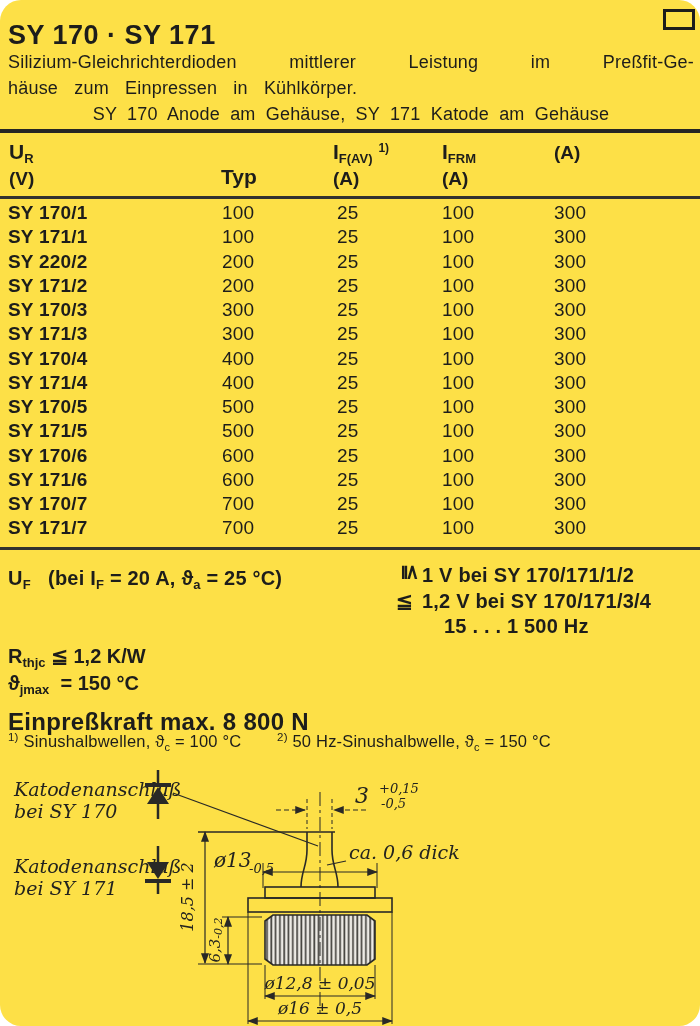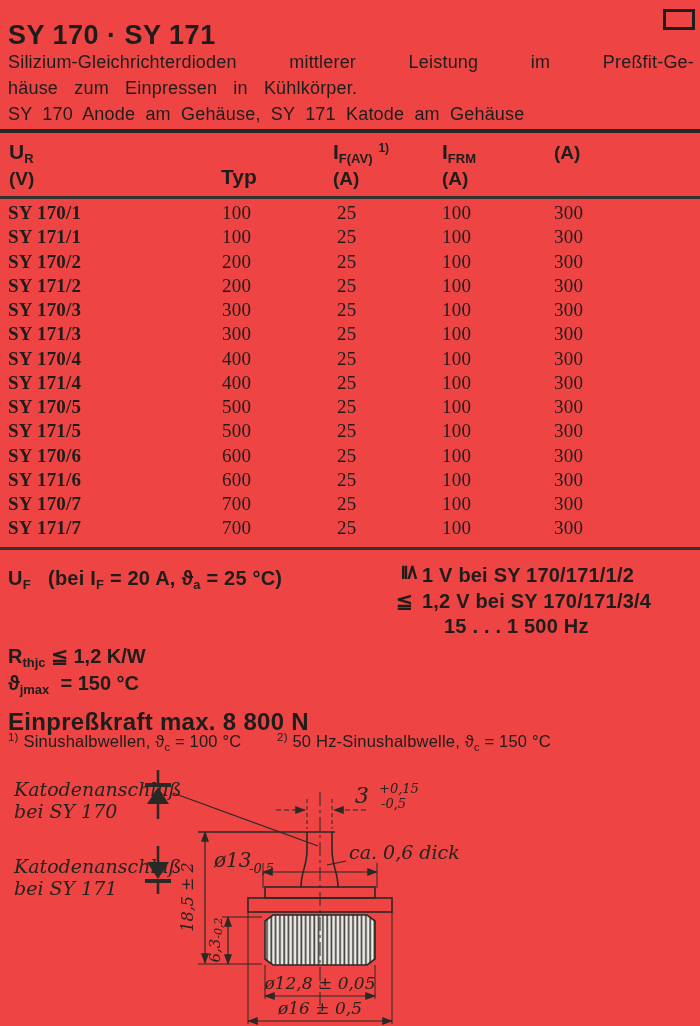--- a/index.html
+++ b/index.html
@@ -1,46 +1,47 @@
 <!DOCTYPE html>
 <html><head>
 <meta charset="utf-8">
 <style>
   html,body{margin:0;padding:0;}
   .page{
     position:relative; width:700px; height:1026px;
-    background:#ef4444; color:#1d1d1b; overflow:hidden;
+    background:#fde047; color:#1d1d1b; overflow:hidden;
     font-family:"Liberation Sans", sans-serif;
+    border-radius:21px;
   }
   .abs{position:absolute;}
   
   .title{left:8px; top:2px; font-size:27px; font-weight:bold; letter-spacing:.5px;}
   .corner-icon{left:663px; top:9px; width:26px; height:15px; border:3px solid #1d1d1b;}
   
   .intro{left:8px; top:41px; width:686px; font-size:18px; line-height:26px; letter-spacing:.2px;margin-top:8px;}
   .intro .l1{text-align:justify; text-align-last:justify;}
   .intro .l2{word-spacing:11px;}
-  .intro .l3{word-spacing:5px;}
+  .intro .l3{word-spacing:5px;text-align:center;}
   
   .rule{left:0; width:700px; background:#262624;}
   .rule.r1{top:129px; height:4px;}
   .rule.r2{top:196px; height:3px; background:#32322f;}
   .rule.r3{top:547px; height:3px; background:#32322f;}
   
   .thead{left:0; top:137px; width:700px; height:58px; display:grid;
          grid-template-columns:213px 112px 110px 108px 157px;}
   .thead .hc{padding-top:3px;}
   .thead .hc1{display:flex; align-items:flex-end; padding:0 0 6px 8px;}
   .hc2{padding-left:9px;} .hc3{padding-left:8px;} .hc4{padding-left:7px;} .hc5{padding-left:11px;}
   .hsym{font-size:21px; font-weight:bold;}
   .hsym sub{font-size:13px; vertical-align:-4px;}
   .hsym sup{font-size:12px; vertical-align:7px;}
   .hunit{font-size:19px; font-weight:bold; margin-top:2px;}
   .typ-h{font-size:21px; font-weight:bold;}
-  .tbody{left:0; top:201px; width:621px;font-family:Liberation Serif, serif;}
+  .tbody{left:0; top:201px; width:621px;}
   .tr{display:grid; grid-template-columns:213px 112px 110px 108px 157px;
       height:24.25px; line-height:24.25px; font-size:19px; letter-spacing:.2px;}
   .tr .c1{padding-left:8px; font-weight:bold;}
   .tr .c2{padding-left:9px;} .tr .c3{padding-left:12px;} .tr .c4{padding-left:7px;} .tr .c5{padding-left:11px;}
   
   .uf-left{left:8px; top:567px; font-size:20px; font-weight:bold; letter-spacing:.2px;}
   .uf-left sub{font-size:13px; vertical-align:-4px;}
   .uf-right{left:396px; top:563px; font-size:20px; font-weight:bold; line-height:25.5px; letter-spacing:.2px;}
   .uf-right .rel{display:inline-block; width:26px;}
   .uf-right .rel.rot{transform:rotate(90deg); transform-origin:50% 55%;}
@@ -109,21 +110,21 @@
         <div class="c5">300</div>
       </div>
     <div class="tr">
         <div class="c1">SY 171/1</div>
         <div class="c2">100</div>
         <div class="c3">25</div>
         <div class="c4">100</div>
         <div class="c5">300</div>
       </div>
     <div class="tr">
-        <div class="c1">SY 170/2</div>
+        <div class="c1">SY 220/2</div>
         <div class="c2">200</div>
         <div class="c3">25</div>
         <div class="c4">100</div>
         <div class="c5">300</div>
       </div>
     <div class="tr">
         <div class="c1">SY 171/2</div>
         <div class="c2">200</div>
         <div class="c3">25</div>
         <div class="c4">100</div>

